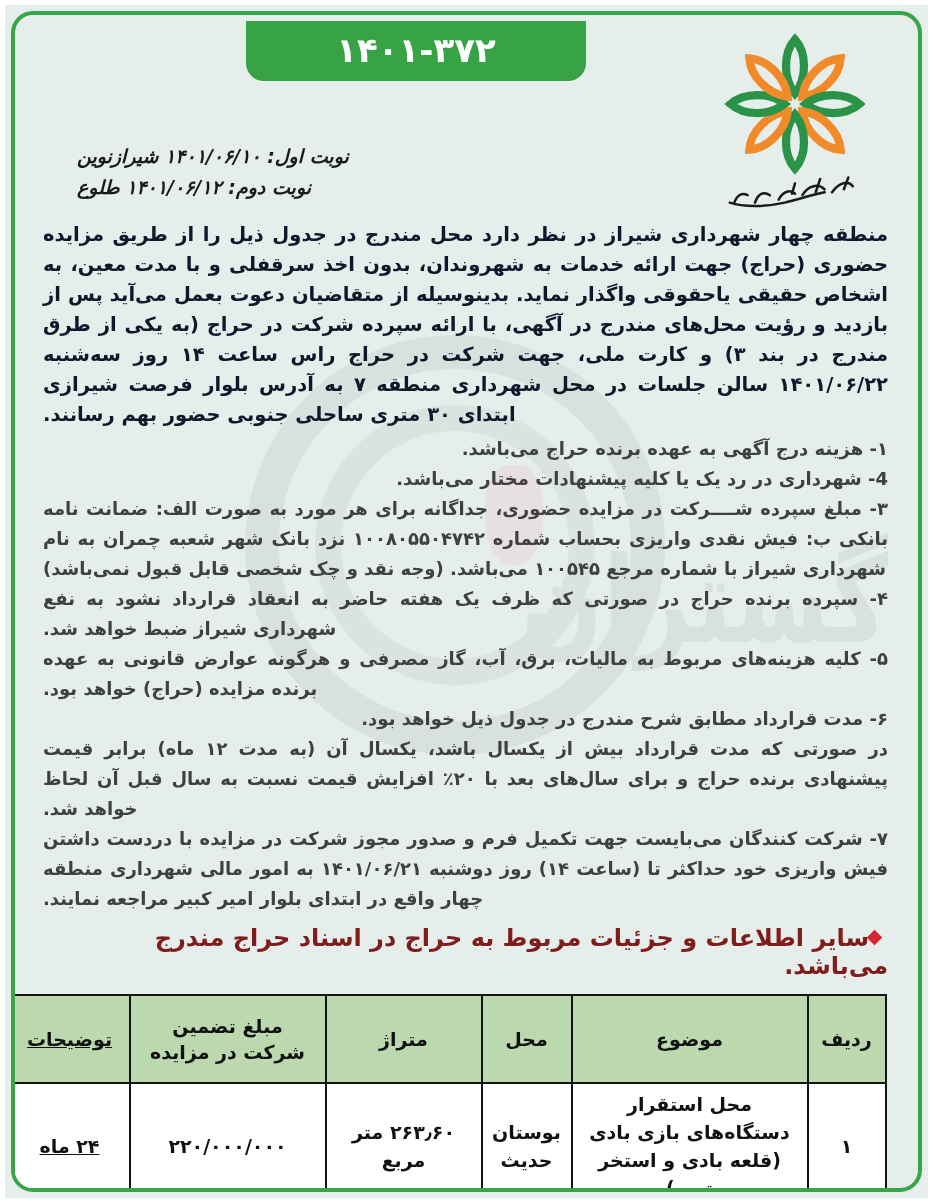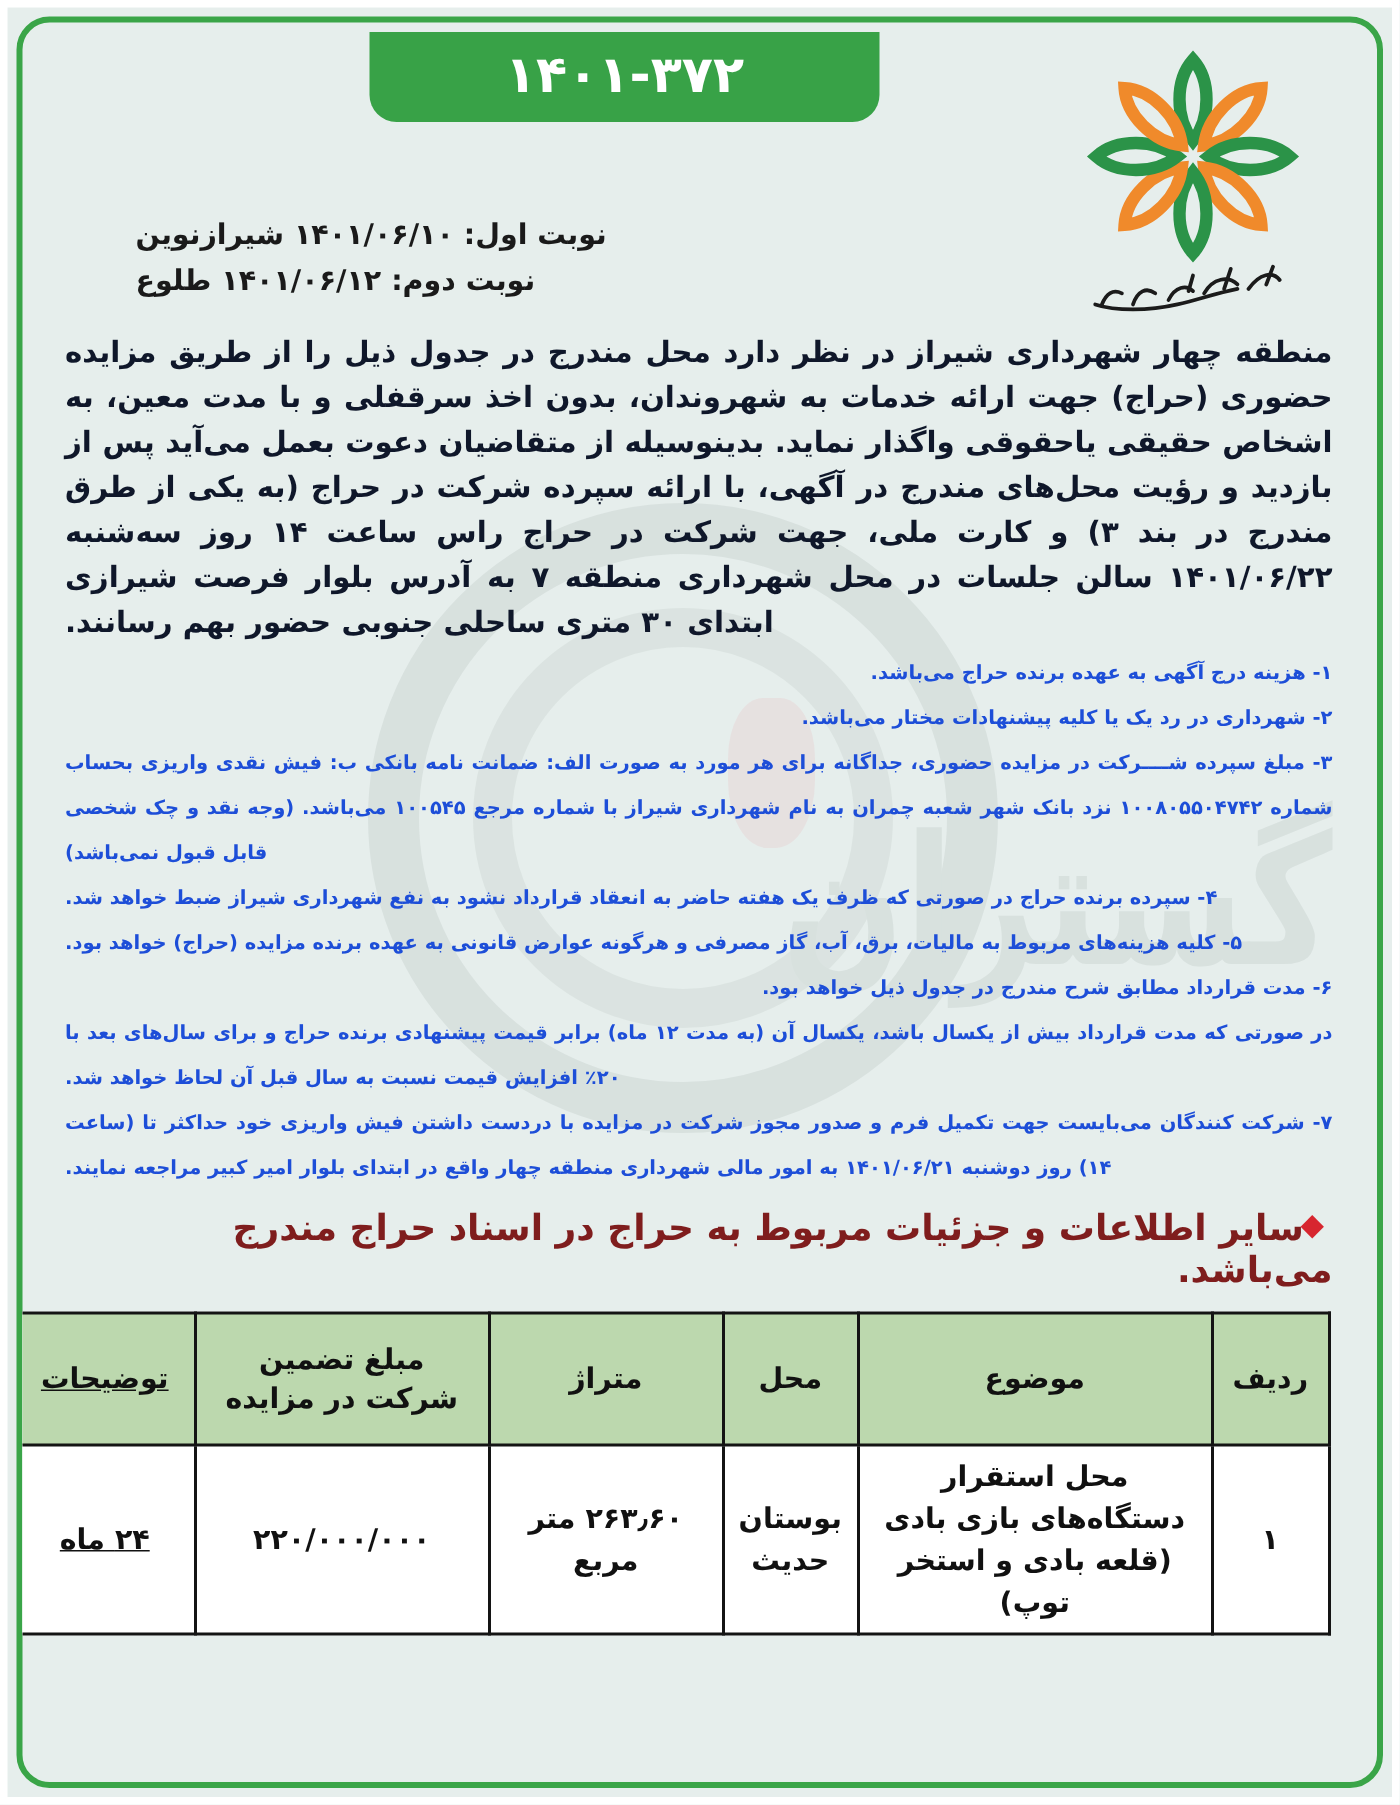--- a/index.html
+++ b/index.html
@@ -127,25 +127,26 @@
     text-align: center;
     font-size: 34px;
     font-weight: bold;
     border-radius: 0 0 18px 18px;
     direction: ltr;
   }
 
   .notices {
     position: absolute;
     right: 0;
-    left: 17px;
+    left: 4px;
     top: 130px;
     padding-left: 58px;
     text-align: left;
     direction: rtl;
+    font-style: italic;
   }
   .notice-line {
     font-size: 19px;
     font-weight: bold;
     color: #1a1a1a;
     margin-bottom: 9px;
     letter-spacing: 0px;
   }
 
   
@@ -157,23 +158,23 @@
   .para {
     font-size: 19.5px;
     font-weight: bold;
     color: #0f172a;
     line-height: 30px;
     text-align: justify;
     text-align-last: left;
     margin: 0 0 4px 0;
   }
   .clause {
-    font-size: 13px;
-    font-weight: bold;
-    color: #1d4ed8;
+    font-size: 18px;
+    font-weight: bold;
+    color: #404040;
     line-height: 30px;
     text-align: justify;
     text-align-last: left;
     margin: 0;
   }
   .clause-right { text-align: right; text-align-last: right; }
 
   .highlight-line {
     font-size: 24px;
     font-weight: bold;
@@ -302,21 +303,21 @@
       <div class="notices">
         <div class="notice-line">نوبت اول: ۱۴۰۱/۰۶/۱۰  شیرازنوین</div>
         <div class="notice-line">نوبت دوم: ۱۴۰۱/۰۶/۱۲  طلوع</div>
       </div>
     </div>
 
     <div class="content">
       <p class="para">منطقه چهار شهرداری شیراز در نظر دارد محل مندرج در جدول ذیل را از طریق مزایده حضوری (حراج) جهت ارائه خدمات به شهروندان، بدون اخذ سرقفلی و با مدت معین، به اشخاص حقیقی یاحقوقی واگذار نماید. بدینوسیله از متقاضیان دعوت بعمل می‌آید پس از بازدید و رؤیت محل‌های مندرج در آگهی، با ارائه سپرده شرکت در حراج (به یکی از طرق مندرج در بند ۳) و کارت ملی، جهت شرکت در حراج راس ساعت ۱۴ روز سه‌شنبه ۱۴۰۱/۰۶/۲۲ سالن جلسات در محل شهرداری منطقه ۷ به آدرس بلوار فرصت شیرازی ابتدای ۳۰ متری ساحلی جنوبی حضور بهم رسانند.</p>
 
       <p class="clause clause-right">۱- هزینه درج آگهی به عهده برنده حراج می‌باشد.</p>
-      <p class="clause clause-right">۲- شهرداری در رد یک یا کلیه پیشنهادات مختار می‌باشد.</p>
+      <p class="clause clause-right">4- شهرداری در رد یک یا کلیه پیشنهادات مختار می‌باشد.</p>
       <p class="clause">۳- مبلغ سپرده شــــرکت در مزایده حضوری، جداگانه برای هر مورد به صورت الف: ضمانت نامه بانکی ب: فیش نقدی واریزی بحساب شماره ۱۰۰۸۰۵۵۰۴۷۴۲ نزد بانک شهر شعبه چمران به نام شهرداری شیراز با شماره مرجع ۱۰۰۵۴۵ می‌باشد. (وجه نقد و چک شخصی قابل قبول نمی‌باشد)</p>
       <p class="clause">۴- سپرده برنده حراج در صورتی که ظرف یک هفته حاضر به انعقاد قرارداد نشود به نفع شهرداری شیراز ضبط خواهد شد.</p>
       <p class="clause">۵- کلیه هزینه‌های مربوط به مالیات، برق، آب، گاز مصرفی و هرگونه عوارض قانونی به عهده برنده مزایده (حراج) خواهد بود.</p>
       <p class="clause clause-right">۶- مدت قرارداد مطابق شرح مندرج در جدول ذیل خواهد بود.</p>
       <p class="clause">در صورتی که مدت قرارداد بیش از یکسال باشد، یکسال آن (به مدت ۱۲ ماه) برابر قیمت پیشنهادی برنده حراج و برای سال‌های بعد با ۲۰٪ افزایش قیمت نسبت به سال قبل آن لحاظ خواهد شد.</p>
       <p class="clause">۷- شرکت کنندگان می‌بایست جهت تکمیل فرم و صدور مجوز شرکت در مزایده با دردست داشتن فیش واریزی خود حداکثر تا (ساعت ۱۴) روز دوشنبه ۱۴۰۱/۰۶/۲۱ به امور مالی شهرداری منطقه چهار واقع در ابتدای بلوار امیر کبیر مراجعه نمایند.</p>
 
       <div class="highlight-line">
         <span class="diamond-bullet"></span><span>سایر اطلاعات و جزئیات مربوط به حراج در اسناد حراج مندرج می‌باشد.</span>
       </div>

